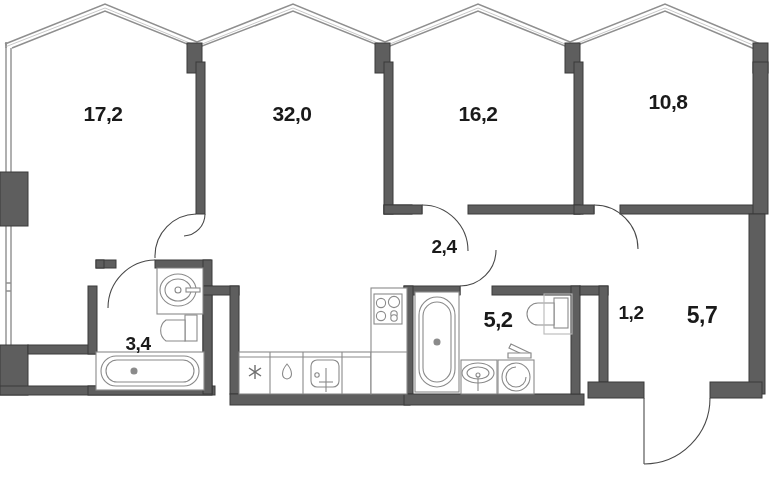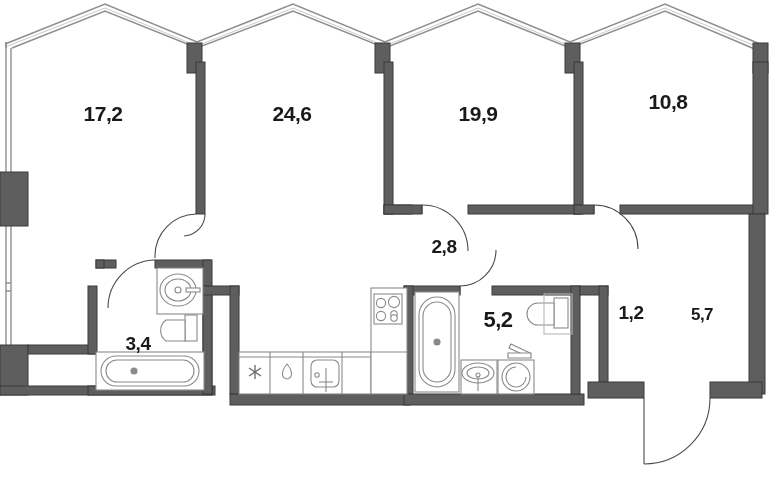--- a/index.html
+++ b/index.html
@@ -212,22 +212,22 @@
 
       <rect x="554" y="298" width="14" height="30"></rect>
       <path d="M 554,303 L 538,303 A 11,11 0 0 0 538,325 L 554,325 Z"></path>
       <rect x="544" y="294" width="28" height="40" fill="none" stroke="#b9b9b9"></rect>
 
     </g>
 
   </svg>
 
   <div class="area-label" style="left:103px;top:114px;font-size:21px;">17,2</div>
-  <div class="area-label" style="left:292px;top:114px;font-size:21px;">24,6</div>
-  <div class="area-label" style="left:478px;top:114px;font-size:21px;">19,9</div>
+  <div class="area-label" style="left:292px;top:114px;font-size:21px;">32,0</div>
+  <div class="area-label" style="left:478px;top:114px;font-size:21px;">16,2</div>
   <div class="area-label" style="left:668px;top:102px;font-size:21px;">10,8</div>
   <div class="area-label" style="left:138px;top:319px;font-size:19px;margin-top:25px;">3,4</div>
-  <div class="area-label" style="left:444px;top:247px;font-size:19px;">2,8</div>
+  <div class="area-label" style="left:444px;top:247px;font-size:19px;">2,4</div>
   <div class="area-label" style="left:498px;top:320px;font-size:22px;">5,2</div>
   <div class="area-label" style="left:631px;top:313px;font-size:19px;text-align:right;">1,2</div>
-  <div class="area-label" style="left:702px;top:315px;font-size:17px;">5,7</div>
+  <div class="area-label" style="left:702px;top:315px;font-size:23px;">5,7</div>
 
 </div>
 
 </body></html>

